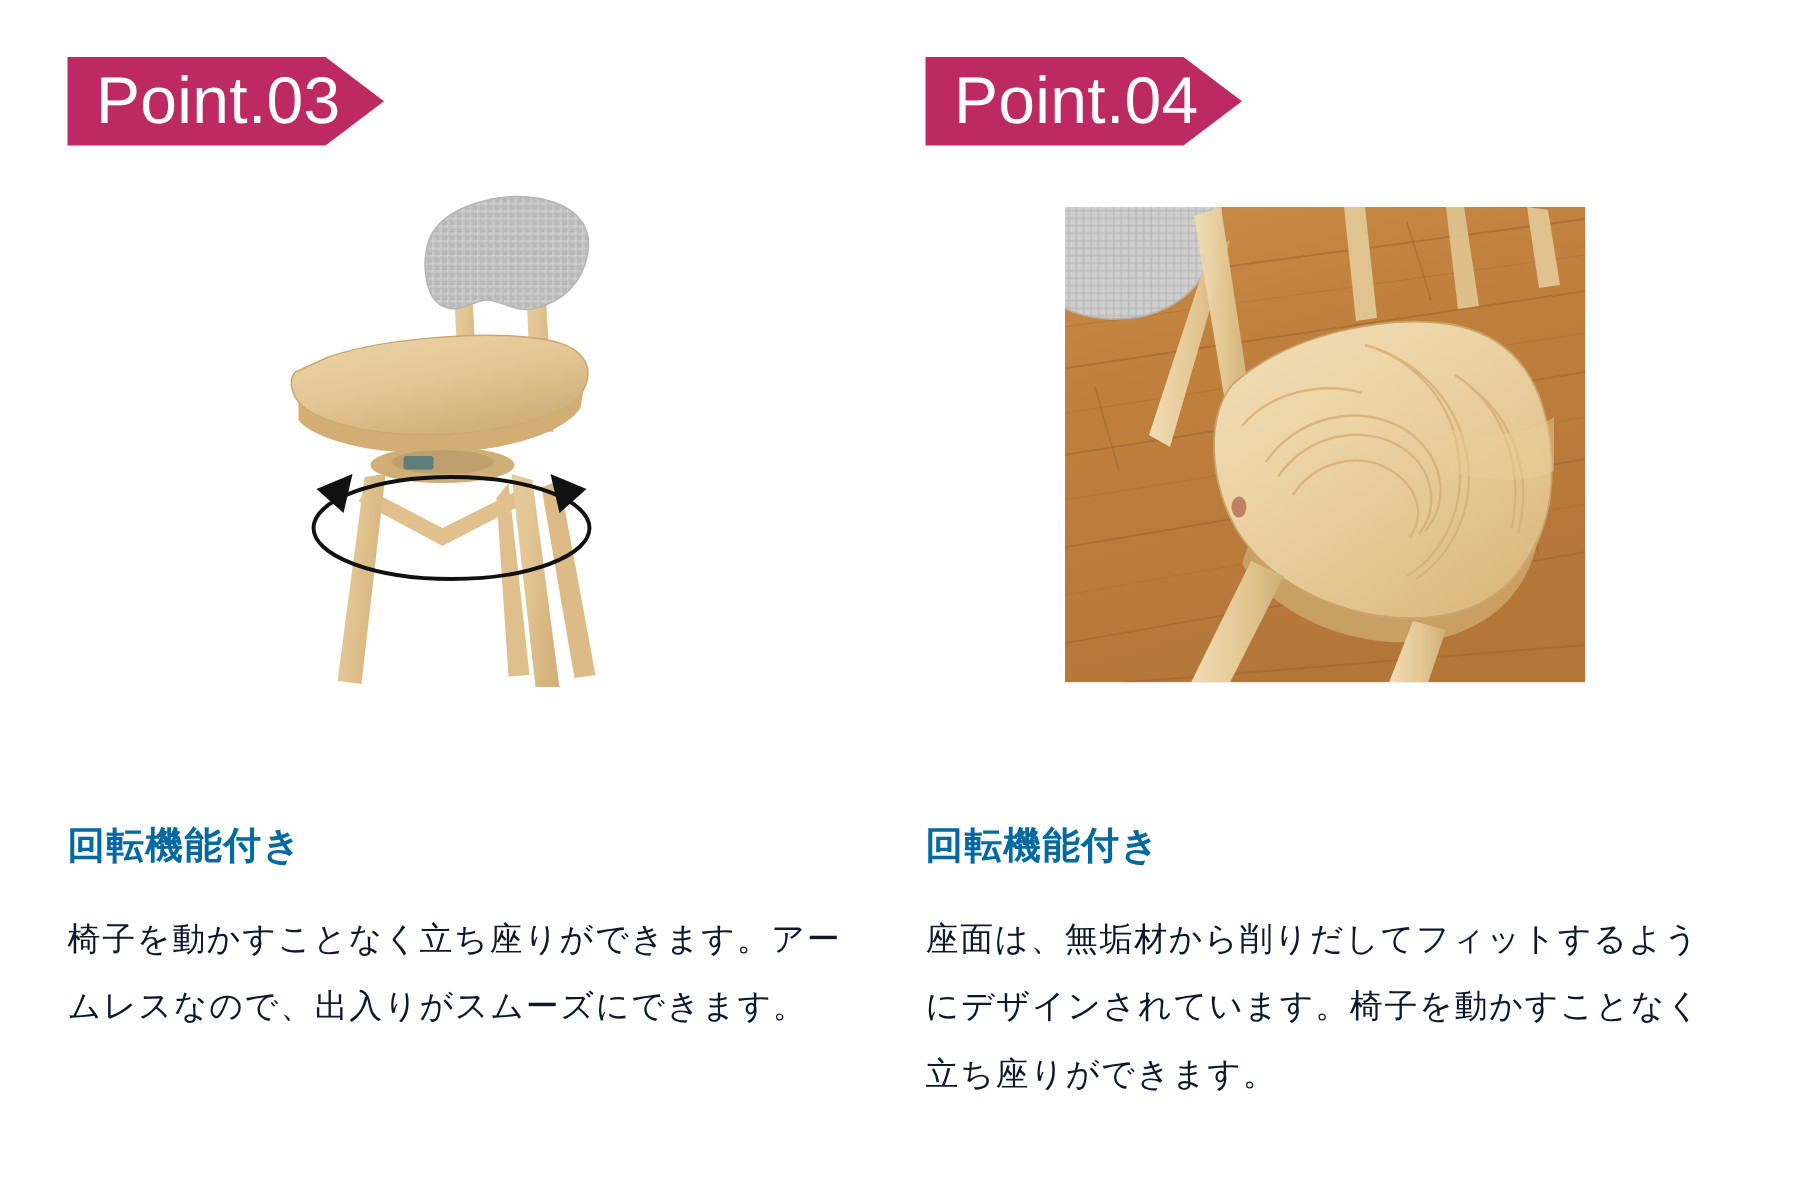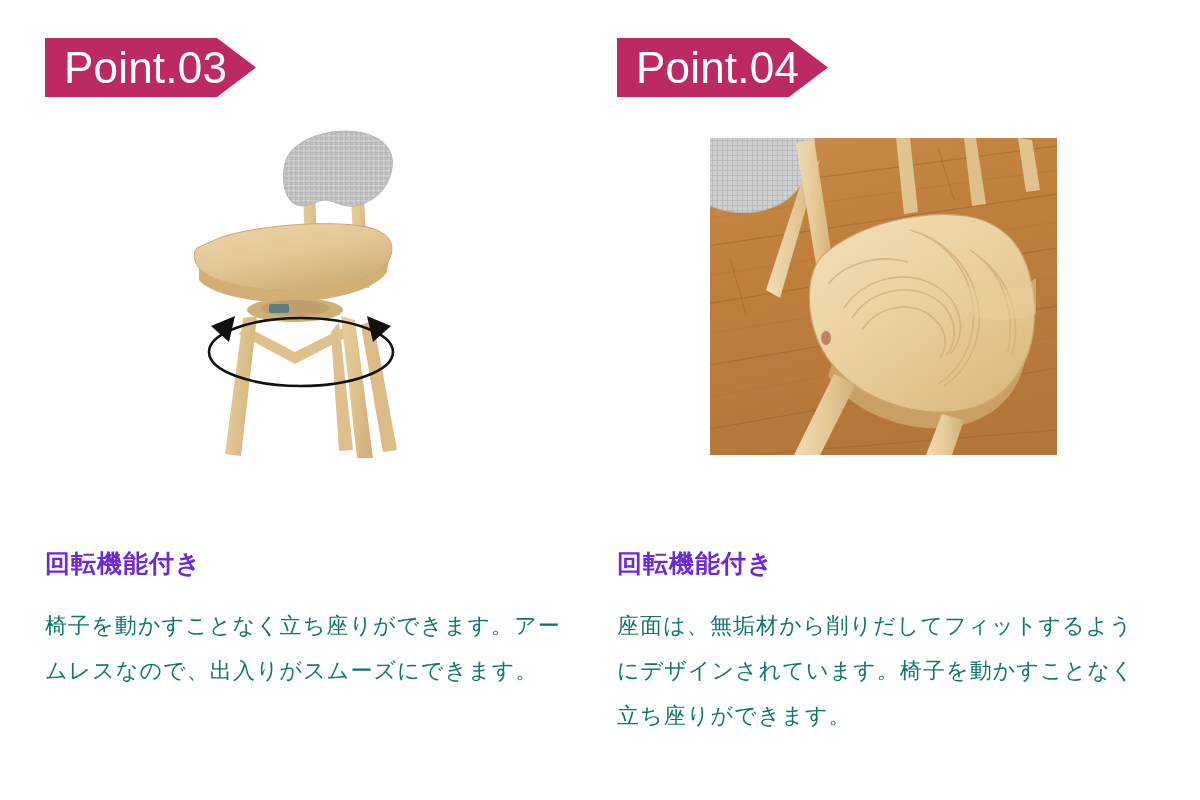--- a/index.html
+++ b/index.html
@@ -80,33 +80,33 @@
     height: 317px;
     overflow: hidden;
   }
   .media svg { display: block; width: 100%; height: 100%; }
   .caption-heading {
     position: absolute;
     top: 547px;
     left: 2px;
     font-size: 25px;
     font-weight: 700;
-    color: #6d28d9;
+    color: #0369a1;
     letter-spacing: 1px;
     white-space: nowrap;
     font-family: "Liberation Sans", "DejaVu Sans", sans-serif;
   }
   .caption-body {
     position: absolute;
     top: 603px;
     left: 2px;
     width: 534px;
     font-size: 22px;
     line-height: 45px;
-    color: #0f766e;
+    color: #0f172a;
     letter-spacing: 1.1px;
     text-align: left;
     font-family: "Liberation Sans", "DejaVu Sans", sans-serif;
   }
 </style>
 </head>
 <body>
 
 <div class="page">
 

